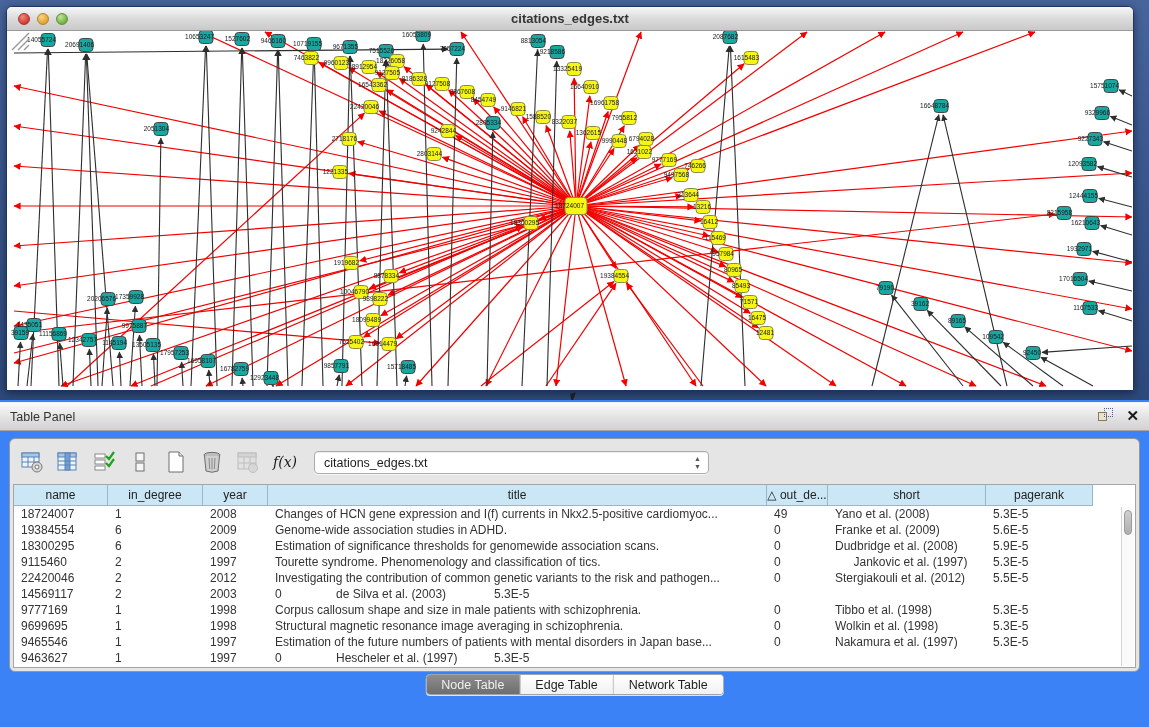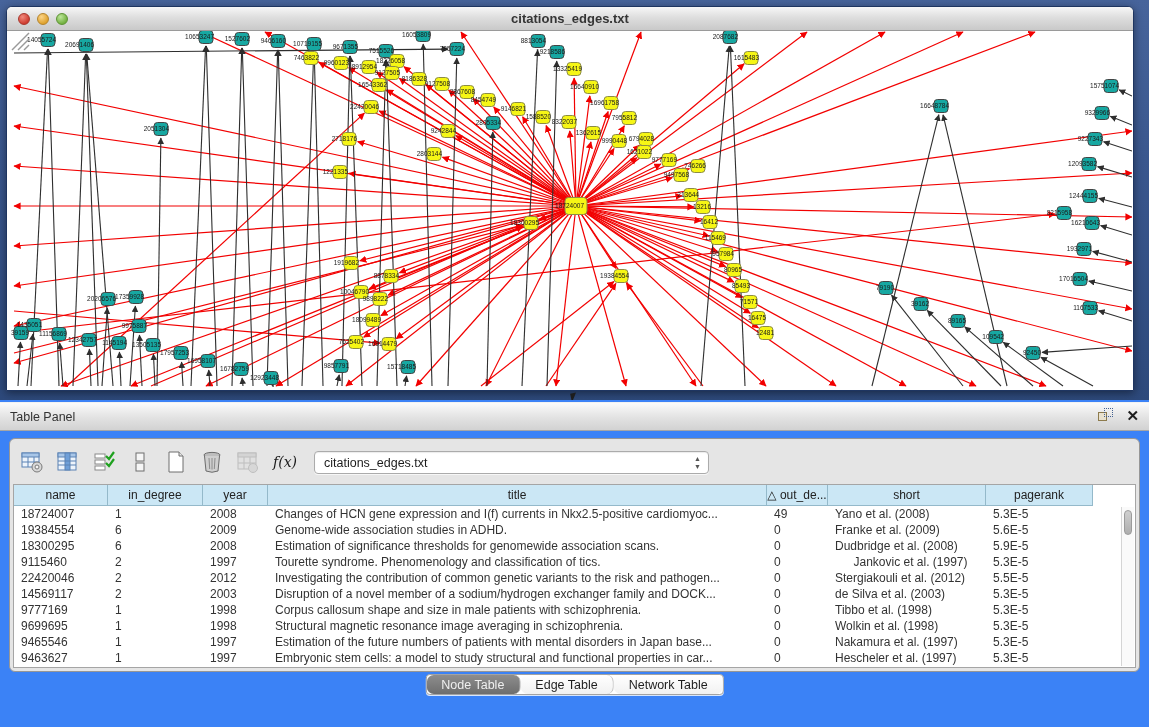--- a/index.html
+++ b/index.html
@@ -61,21 +61,21 @@
     font-size:12px; color:#222; text-align:center; line-height:20px; overflow:hidden; white-space:nowrap; }
   .tbody .tr { display:flex; height:16px; }
   .td { font-size:12px; color:#333; line-height:16px; padding-left:7px; overflow:hidden; white-space:nowrap; }
   .vscroll { position:absolute; top:22px; right:1px; bottom:1px; width:13px; background:#fafafa; border-left:1px solid #d5d5d5; }
   .vthumb { position:absolute; left:2px; top:3px; width:8px; height:25px; border-radius:5px;
     background:linear-gradient(180deg,#cfcfcf,#aeaeae); border:1px solid #9b9b9b; }
 
   .tabs { position:absolute; left:50%; transform:translateX(-50%); top:274px; height:21px; display:flex;
     border:1px solid #a3a3a3; border-radius:4px; overflow:hidden; background:#fff;
     box-shadow:0 1px 0 rgba(255,255,255,.8); }
-  .tab { padding:0 15px; font-size:12.5px; line-height:20px; color:#1f1f1f; border-right:1px solid #b8b8b8; background:linear-gradient(180deg,#ffffff,#f1f1f1);border-radius:7px; }
+  .tab { padding:0 15px; font-size:12.5px; line-height:20px; color:#1f1f1f; border-right:1px solid #b8b8b8; background:linear-gradient(180deg,#ffffff,#f1f1f1); }
   .tab:last-child { border-right:none; }
   .tab.selected { background:linear-gradient(180deg,#8d8d8d,#6e6e6e); color:#efefef; }
 
   .statusbar { position:absolute; left:0; bottom:0; width:1149px; height:24px; border-top:1px solid #cdcdcd; }
   .memory { position:absolute; right:9px; top:4px; display:flex; align-items:center; gap:6px; }
   .memory-label { font-size:11px; color:#2e2e2e; }
   .memory-dot { width:13px; height:13px; border-radius:50%;
     background:radial-gradient(circle at 35% 30%, #a9e87c, #4fbf3c 75%); border:1px solid #3f9a30; }
 </style>
 </head>
@@ -604,21 +604,20 @@
               <div class="td" style="width: 65px;">2012</div>
               <div class="td" style="width: 499px;">Investigating the contribution of common genetic variants to the risk and pathogen...</div>
               <div class="td" style="width: 61px;">0</div>
               <div class="td" style="width: 158px;">Stergiakouli et al. (2012)</div>
               <div class="td" style="width: 107px;">5.5E-5</div>
             </div>
             <div class="tr">
               <div class="td" style="width: 94px;">14569117</div>
               <div class="td" style="width: 95px;">2</div>
               <div class="td" style="width: 65px;">2003</div>
-              <div class="td" style="width: 499px;">Disruption of a novel member of a sodium/hydrogen exchanger family and DOCK...</div>
               <div class="td" style="width: 61px;">0</div>
               <div class="td" style="width: 158px;">de Silva et al. (2003)</div>
               <div class="td" style="width: 107px;">5.3E-5</div>
             </div>
             <div class="tr">
               <div class="td" style="width: 94px;">9777169</div>
               <div class="td" style="width: 95px;">1</div>
               <div class="td" style="width: 65px;">1998</div>
               <div class="td" style="width: 499px;">Corpus callosum shape and size in male patients with schizophrenia.</div>
               <div class="td" style="width: 61px;">0</div>
@@ -640,21 +639,20 @@
               <div class="td" style="width: 65px;">1997</div>
               <div class="td" style="width: 499px;">Estimation of the future numbers of patients with mental disorders in Japan base...</div>
               <div class="td" style="width: 61px;">0</div>
               <div class="td" style="width: 158px;">Nakamura et al. (1997)</div>
               <div class="td" style="width: 107px;">5.3E-5</div>
             </div>
             <div class="tr">
               <div class="td" style="width: 94px;">9463627</div>
               <div class="td" style="width: 95px;">1</div>
               <div class="td" style="width: 65px;">1997</div>
-              <div class="td" style="width: 499px;">Embryonic stem cells: a model to study structural and functional properties in car...</div>
               <div class="td" style="width: 61px;">0</div>
               <div class="td" style="width: 158px;">Hescheler et al. (1997)</div>
               <div class="td" style="width: 107px;">5.3E-5</div>
             </div>
           </div>
         <div class="vscroll">
           <div class="vthumb"></div>
         </div>
       </div>
     </div>

